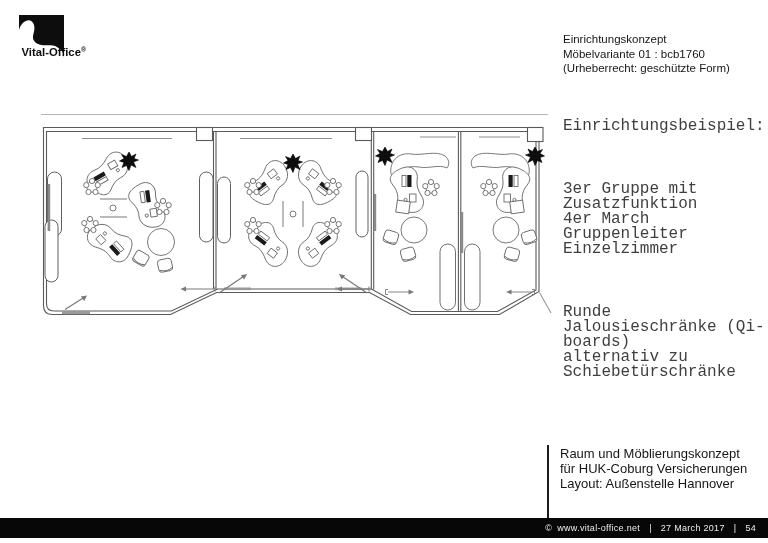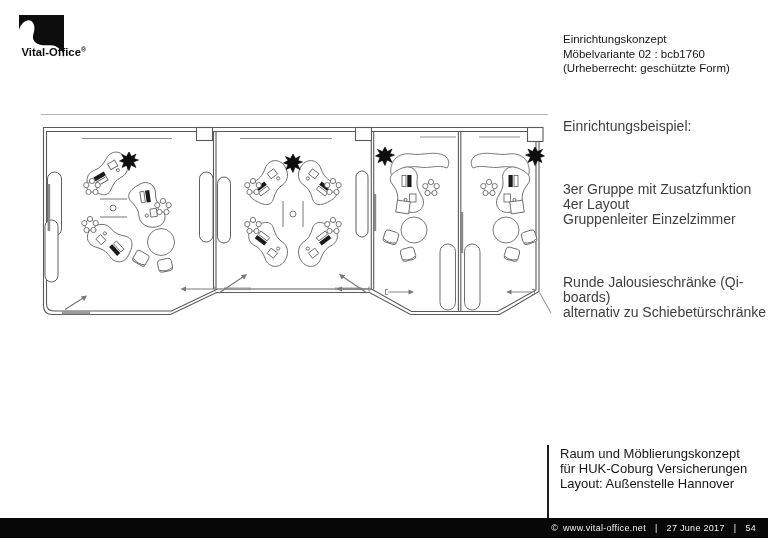--- a/index.html
+++ b/index.html
@@ -11,21 +11,21 @@
     overflow:hidden;
   }
   .plan-svg { position:absolute; left:0; top:0; width:768px; height:543px; }
   .logo { position:absolute; left:19px; top:14px; width:130px; height:50px; }
   .title-block {
     position:absolute; left:563px; top:32px;
     font-size:11.5px; line-height:14.5px; color:#161616;
   }
   .legend {
     position:absolute; left:563px; top:119px;
-    font-size:14px; line-height:15px; color:#3f3f3f;
+    font-size:16px; line-height:15px; color:#3f3f3f;font-family:Liberation Mono, monospace;
   }
   .legend .intro { margin-bottom:14px; }
   .legend .grp { margin-bottom:12.5px;margin-top:48px; }
   .project-vline {
     position:absolute; left:547px; top:445px; width:1.5px; height:73px; background:#1c1c1c;
   }
   .project-block {
     position:absolute; left:560px; top:446px;
     font-size:13px; line-height:15px; color:#161616;
   }
@@ -182,44 +182,44 @@
 <svg class="logo" viewBox="0 0 130 50">
   <g>
     <rect x="0" y="1" width="45" height="43" fill="#0d0d0d"></rect>
     <path d="M0,44 L0,16 C3,5 13,3 15,11 C17,18 11,23 16,28 C22,34 32,29 38,33 C43,36 45,39 45,44 Z" fill="#ffffff"></path>
   </g>
   <text x="2.5" y="41.5" font-family="Liberation Sans, sans-serif" font-size="11.3" font-weight="bold" fill="#0d0d0d"><tspan>Vital-Office</tspan><tspan dy="-4" font-size="7">®</tspan></text>
 </svg>
 
 <div class="title-block">
   <div>Einrichtungskonzept</div>
-  <div>Möbelvariante 02 : bcb1760</div>
+  <div>Möbelvariante 01 : bcb1760</div>
   <div>(Urheberrecht: geschützte Form)</div>
 </div>
 
 <div class="legend">
   <div class="intro">Einrichtungsbeispiel:</div>
   <div class="grp">
     <div>3er Gruppe mit Zusatzfunktion</div>
-    <div>4er Layout</div>
+    <div>4er March</div>
     <div>Gruppenleiter Einzelzimmer</div>
   </div>
   <div class="grp">
     <div>Runde Jalousieschränke (Qi-boards)</div>
     <div>alternativ zu Schiebetürschränke</div>
   </div>
 </div>
 
 <div class="project-vline"></div>
 <div class="project-block">
   <div>Raum und Möblierungskonzept</div>
   <div>für HUK-Coburg Versicherungen</div>
   <div>Layout: Außenstelle Hannover</div>
 </div>
 
 <div class="footer">
   <span class="copy">©</span>
   <span>www.vital-office.net</span>
   <span>|</span>
-  <span>27 June 2017</span>
+  <span>27 March 2017</span>
   <span>|</span>
   <span>54</span>
 </div>
 
 </body></html>

